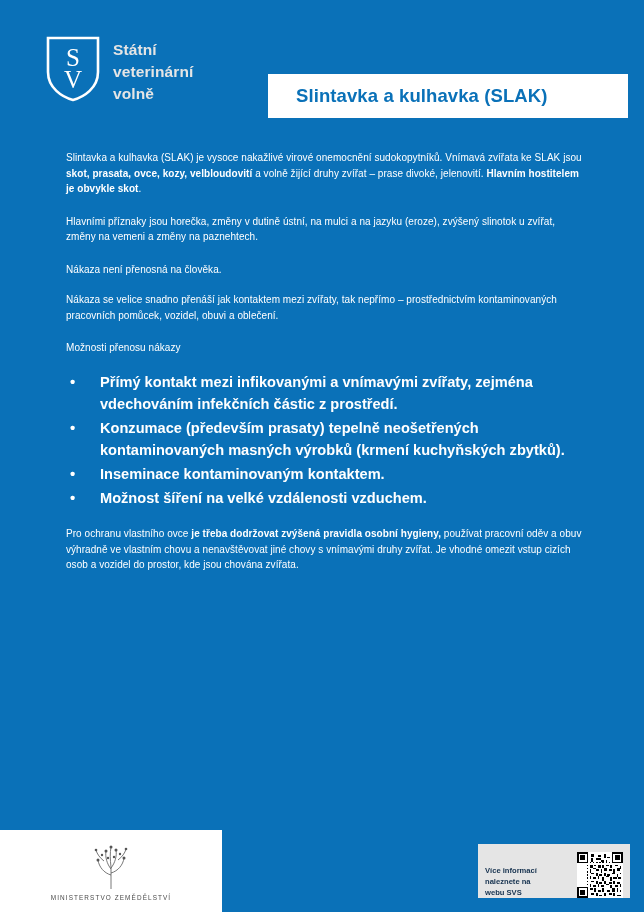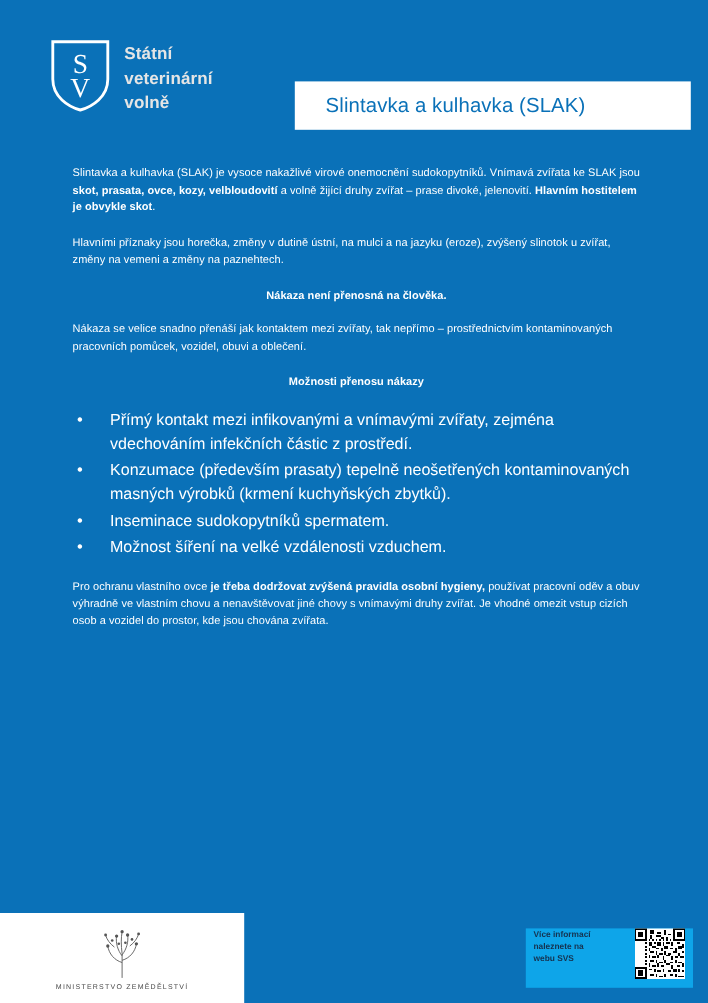--- a/index.html
+++ b/index.html
@@ -58,21 +58,21 @@
     top: 74px;
     width: 360px;
     height: 44px;
     background: #ffffff;
     display: flex;
     align-items: center;
   }
   .title-bar .title {
     color: #0a71b8;
     font-size: 18.5px;
-    font-weight: normal;
+    font-weight: bold;
     padding-left: 28px;
     letter-spacing: 0.1px;
   }
 
   
   .content {
     position: absolute;
     left: 66px;
     top: 150px;
     width: 516px;
@@ -84,27 +84,27 @@
     line-height: 1.55;
     letter-spacing: 0.05px;
   }
   .content p.tight {
     margin-bottom: 15px;
   }
   .content strong {
     font-weight: bold;
   }
   .heading {
-    font-weight: bold;
-    text-align: center;
+    font-weight: normal;
   }
   ul.bullets {
     list-style: none;
     margin: 0 0 17px 0;
     padding: 0;
+    font-weight: bold;
   }
   ul.bullets li {
     position: relative;
     font-size: 14.6px;
     line-height: 1.55;
     padding-left: 34px;
     margin-bottom: 1px;
   }
   ul.bullets li::before {
     content: "\2022";
@@ -138,23 +138,23 @@
     letter-spacing: 1.1px;
     white-space: nowrap;
   }
 
   .footer-right {
     position: absolute;
     right: 14px;
     bottom: 14px;
     width: 152px;
     height: 54px;
-    background: #0ea5e9;
-    display: flex;
-    align-items: flex-start;
+    background: #e5e5e5;
+    display: flex;
+    align-items: flex-end;
     padding: 0 7px;
     box-sizing: border-box;
     gap: 6px;
   }
   .footer-right .info-text {
     color: #16324f;
     font-size: 7.6px;
     font-weight: bold;
     line-height: 1.45;
     flex: 1 1 auto;
@@ -202,21 +202,21 @@
 
     <p class="heading tight">Nákaza není přenosná na člověka.</p>
 
     <p>Nákaza se velice snadno přenáší jak kontaktem mezi zvířaty, tak nepřímo – prostřednictvím kontaminovaných pracovních pomůcek, vozidel, obuvi a oblečení.</p>
 
     <p class="heading tight">Možnosti přenosu nákazy</p>
 
     <ul class="bullets" id="bullets">
         <li>Přímý kontakt mezi infikovanými a vnímavými zvířaty, zejména vdechováním infekčních částic z prostředí.</li>
         <li>Konzumace (především prasaty) tepelně neošetřených kontaminovaných masných výrobků (krmení kuchyňských zbytků).</li>
-        <li>Inseminace sudokopytníků spermatem.</li>
+        <li>Inseminace kontaminovaným kontaktem.</li>
         <li>Možnost šíření na velké vzdálenosti vzduchem.</li>
       </ul>
 
     <p id="p4"><span>Pro ochranu vlastního ovce </span><strong>je třeba dodržovat zvýšená pravidla osobní hygieny,</strong><span> používat pracovní oděv a obuv výhradně ve vlastním chovu a nenavštěvovat jiné chovy s vnímavými druhy zvířat. Je vhodné omezit vstup cizích osob a vozidel do prostor, kde jsou chována zvířata.</span></p>
   </div>
 
   <div class="footer-left">
     <div class="mz-logo">
       <svg viewBox="0 0 58 50" width="58" height="50" aria-hidden="true">
         <g stroke="#555555" stroke-width="0.8" fill="none">

